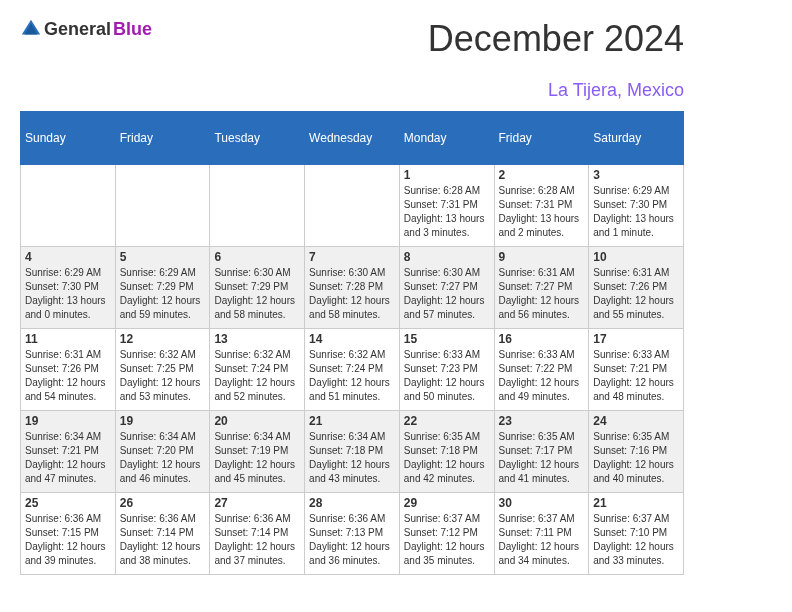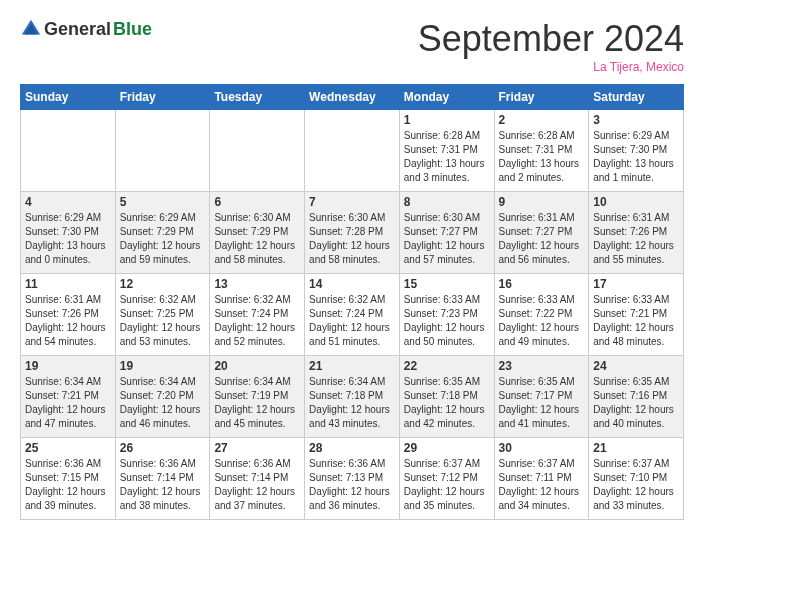--- a/index.html
+++ b/index.html
@@ -32,49 +32,50 @@
       gap: 2px;
     }
     .logo-general {
       font-size: 18px;
       font-weight: bold;
       color: #333;
     }
     .logo-blue {
       font-size: 18px;
       font-weight: bold;
-      color: #15803d;
+      color: #a21caf;
     }
     .logo-icon {
       width: 22px;
       height: 22px;
     }
     .title-area {
       text-align: right;
     }
     .month-title {
       font-size: 36px;
       color: #333;
       font-weight: normal;
     }
     .subtitle {
-      font-size: 12px;
-      color: #ec4899;
+      font-size: 18px;
+      color: #8b5cf6;
+      margin-top: 20px;
     }
     .calendar {
       width: 100%;
       border-collapse: collapse;
       table-layout: fixed;
     }
     .calendar th {
       background-color: #2a6ebb;
       color: #fff;
       font-size: 12px;
-      font-weight: bold;
-      padding: 5px 4px;
+      font-weight: normal;
+      padding: 19px 4px;
       text-align: left;
       border: 1px solid #2a6ebb;
     }
     .calendar td {
       border: 1px solid #ccc;
       vertical-align: top;
       padding: 3px 4px;
       font-size: 10px;
       color: #333;
       height: 82px;
@@ -107,21 +108,21 @@
       <div class="logo-text">
         <svg class="logo-icon" viewBox="0 0 24 24">
           <polygon points="12,2 22,18 2,18" fill="#2a6ebb"></polygon>
           <polygon points="12,6 19,18 5,18" fill="#1a5a9a"></polygon>
         </svg>
         <span class="logo-general">General</span>
         <span class="logo-blue">Blue</span>
       </div>
     </div>
     <div class="title-area">
-      <div class="month-title">September 2024</div>
+      <div class="month-title">December 2024</div>
       <div class="subtitle">La Tijera, Mexico</div>
     </div>
   </div>
 
   <table class="calendar">
     <thead>
       <tr>
         <th>Sunday</th>
         <th>Friday</th>
         <th>Tuesday</th>

